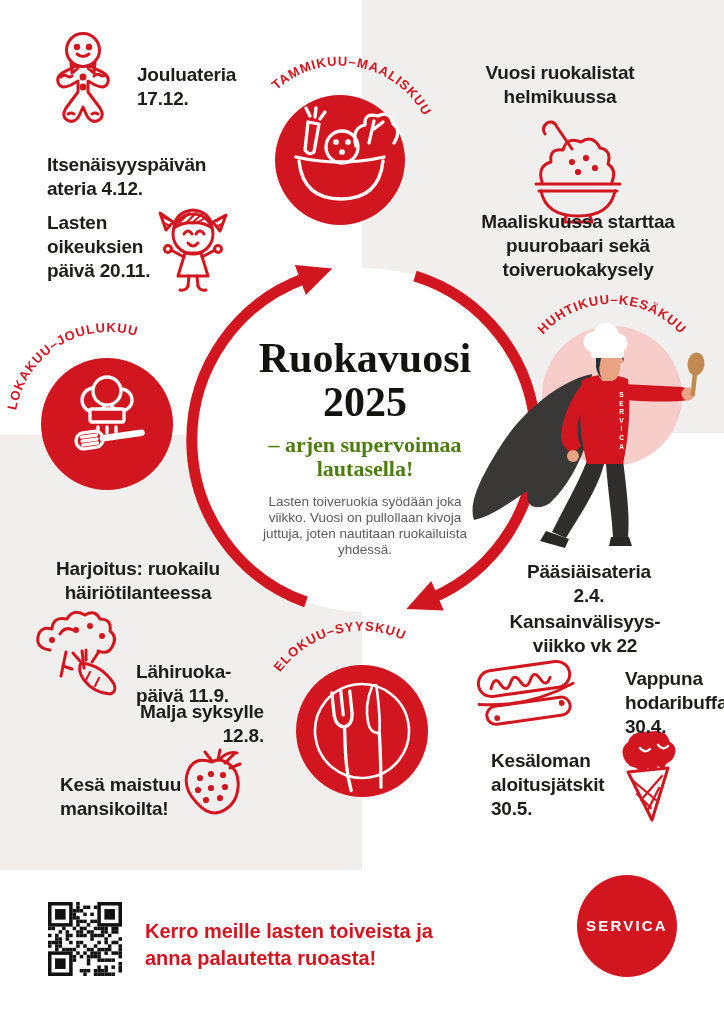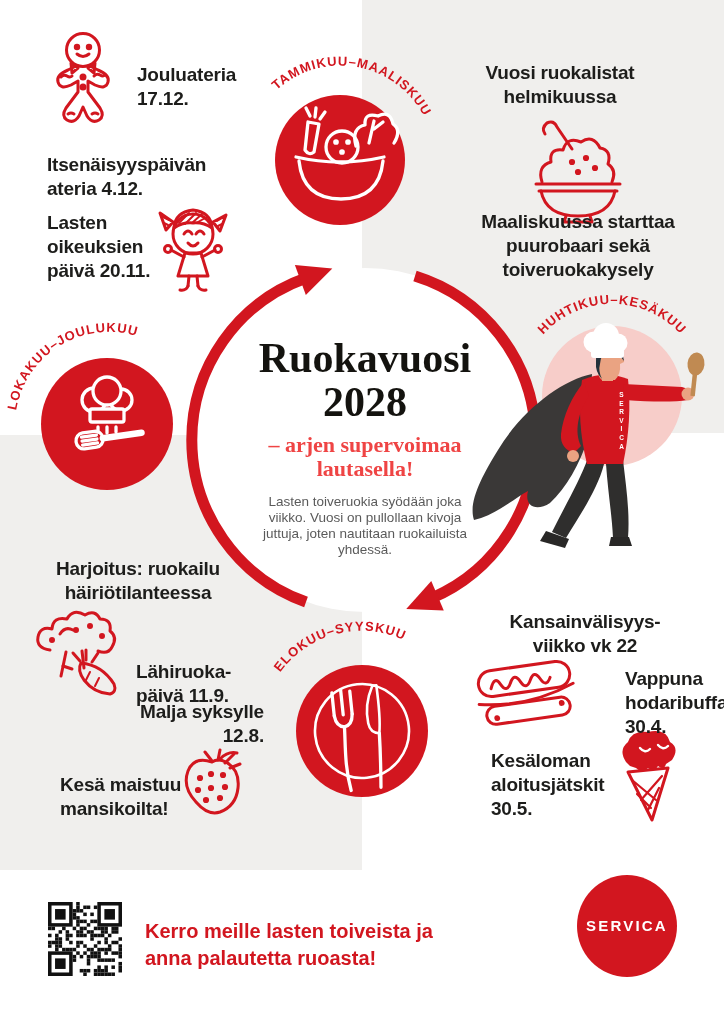--- a/index.html
+++ b/index.html
@@ -12,21 +12,21 @@
   .panel{position:absolute;background:var(--panel);}
   #panel-q1{left:362px;top:0;width:362px;height:433px;}
   #panel-q3{left:0;top:435px;width:362px;height:435px;}
   #center-disc{position:absolute;left:193px;top:268px;width:344px;height:344px;border-radius:50%;background:#fff;}
   #art{position:absolute;left:0;top:0;width:724px;height:1024px;}
   .evt{position:absolute;font:700 19px/24px "Liberation Sans",sans-serif;color:var(--ink);
        white-space:pre-line;letter-spacing:-0.2px;z-index:20;}
   .ctr{text-align:center;}
   #center-block{position:absolute;left:225px;top:336px;width:280px;text-align:center;z-index:20;}
   #center-title{font:700 42px/44px "Liberation Serif",serif;color:#14130f;white-space:pre-line;letter-spacing:0;}
-  #center-subtitle{margin-top:9px;font:700 22px/24px "Liberation Serif",serif;color:#ef4444;white-space:pre-line;}
+  #center-subtitle{margin-top:9px;font:700 22px/24px "Liberation Serif",serif;color:#4d7c0f;white-space:pre-line;}
   #center-body{margin:13px auto 15px;width:218px;font:400 13.5px/16px "Liberation Sans",sans-serif;color:var(--muted);}
   #shirt-text{position:absolute;left:611px;top:391px;width:14px;height:52px;z-index:30;
       writing-mode:vertical-rl;text-orientation:upright;color:#fff;
       font:700 6.5px "Liberation Sans",sans-serif;letter-spacing:1.6px;}
   #footer-cta{position:absolute;left:145px;top:918px;width:310px;z-index:20;color:var(--red);
       font:700 20px/27px "Liberation Sans",sans-serif;white-space:pre-line;}
   #logo-text{position:absolute;left:577px;top:917px;width:100px;z-index:30;text-align:center;color:#fff;
       font:700 15px "Liberation Sans",sans-serif;letter-spacing:2.2px;}
   svg text.arc-label{font:800 13px "Liberation Sans",sans-serif;letter-spacing:1px;fill:var(--red);}
   .sW{stroke:#fff;stroke-width:3.3;fill:none;stroke-linecap:round;stroke-linejoin:round;}
@@ -393,32 +393,34 @@
 häiriötilanteessa</div>
   <div class="evt ctr" style="left:440px;top:210px;width:276px;">Maaliskuussa starttaa
 puurobaari sekä
 toiveruokakysely</div>
   <div class="evt" style="left:136px;top:660px;">Lähiruoka-
 päivä 11.9.</div>
   <div class="evt ctr" style="left:116px;top:700px;width:148px;text-align:right;">Malja syksylle
 12.8.</div>
   <div class="evt" style="left:60px;top:773px;">Kesä maistuu
 mansikoilta!</div>
+  <div class="evt ctr" style="left:509px;top:560px;width:160px;">Pääsiäisateria
+2.4.</div>
   <div class="evt ctr" style="left:496px;top:610px;width:178px;">Kansainvälisyys-
 viikko vk 22</div>
   <div class="evt" style="left:581px;top:667px;margin-left:44px;">Vappuna
 hodaribuffa
 30.4.</div>
   <div class="evt" style="left:491px;top:749px;">Kesäloman
 aloitusjätskit
 30.5.</div>
 
   <div id="center-block">
     <div id="center-title">Ruokavuosi
-2028</div>
+2025</div>
     <div id="center-subtitle">– arjen supervoimaa
 lautasella!</div>
     <div id="center-body">Lasten toiveruokia syödään joka viikko. Vuosi on pullollaan kivoja juttuja, joten nautitaan ruokailuista yhdessä.</div>
   </div>
 
   <div id="shirt-text">SERVICA</div>
 
   <div id="footer-cta">Kerro meille lasten toiveista ja
 anna palautetta ruoasta!</div>
   <div id="logo-text">SERVICA</div>

